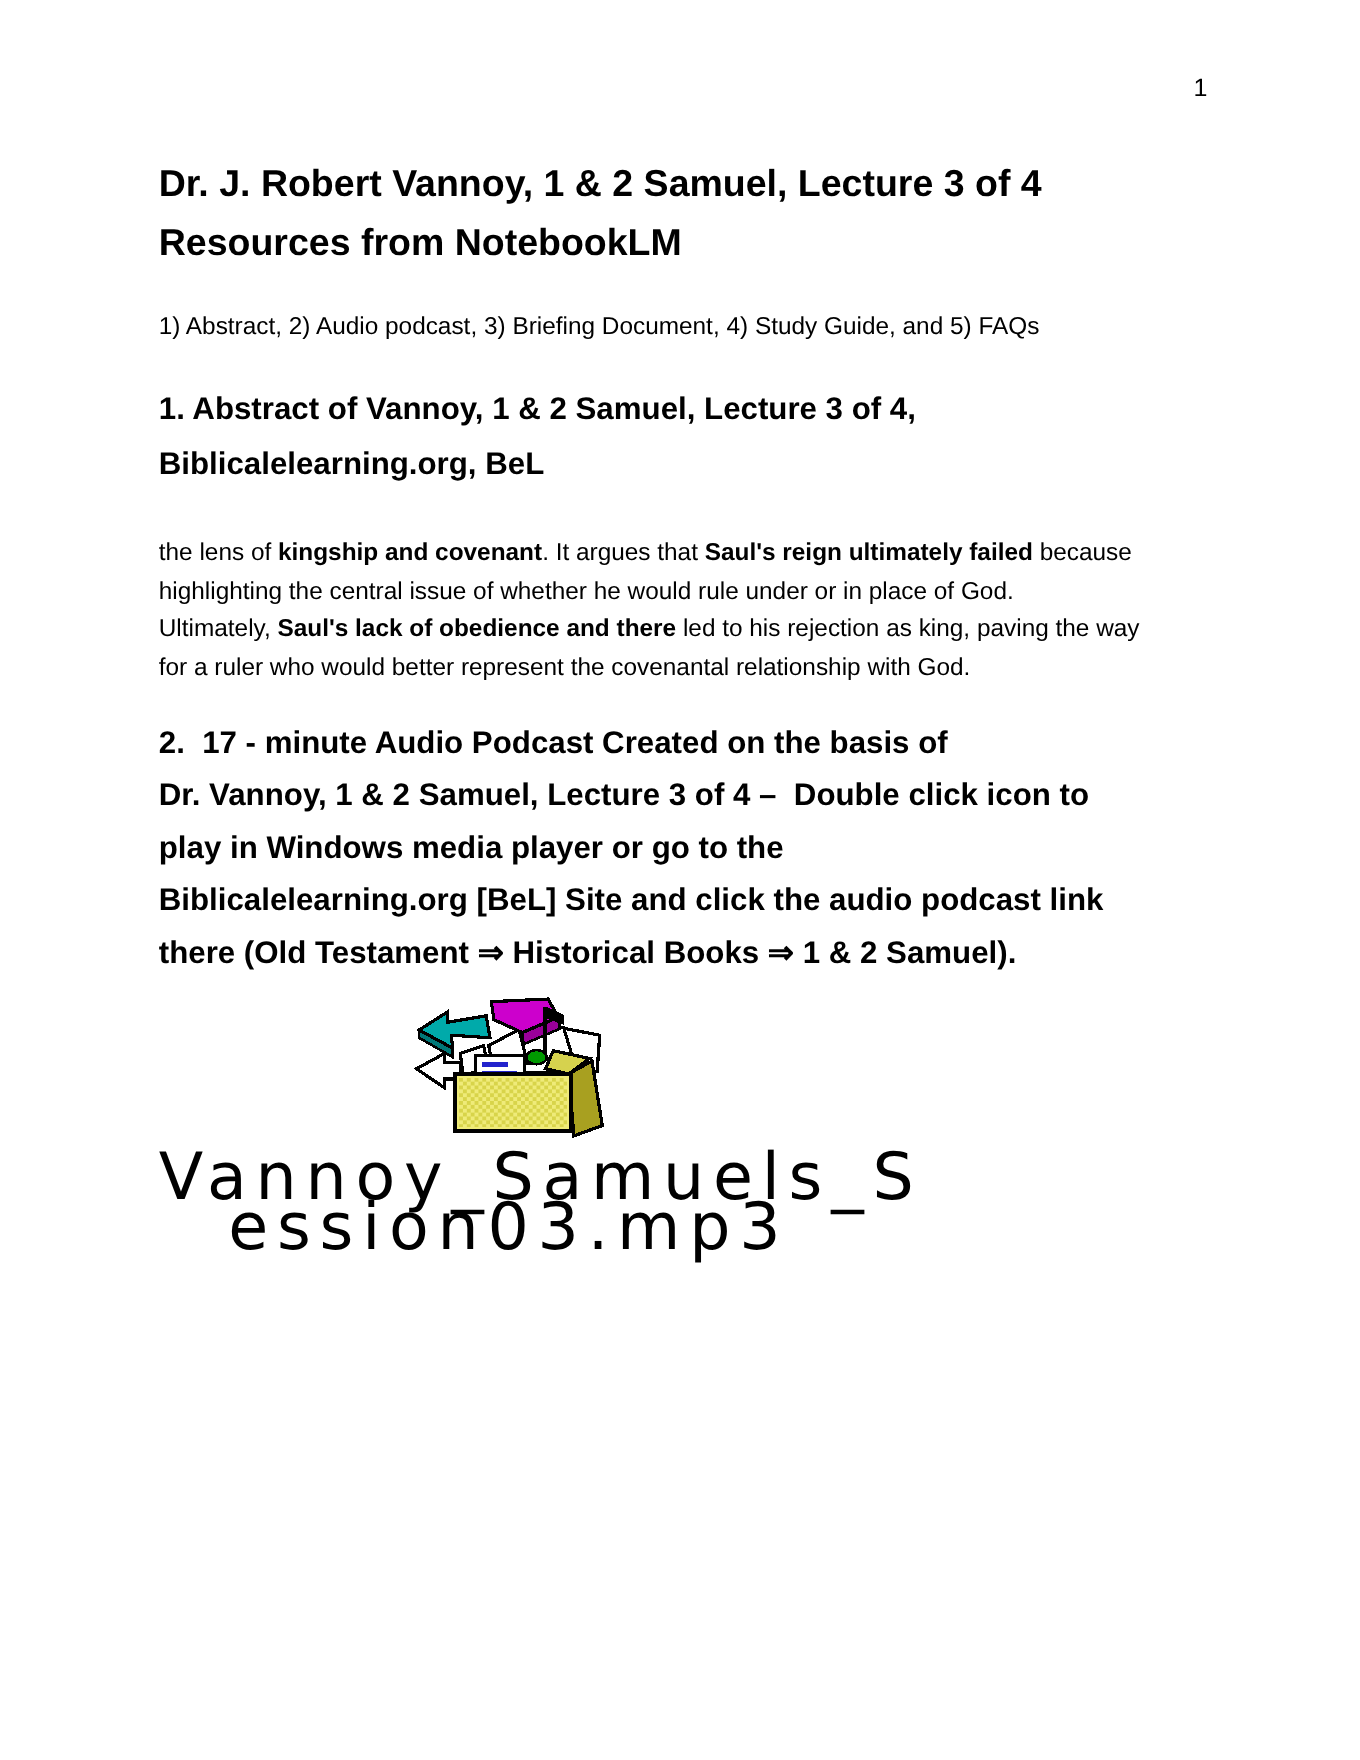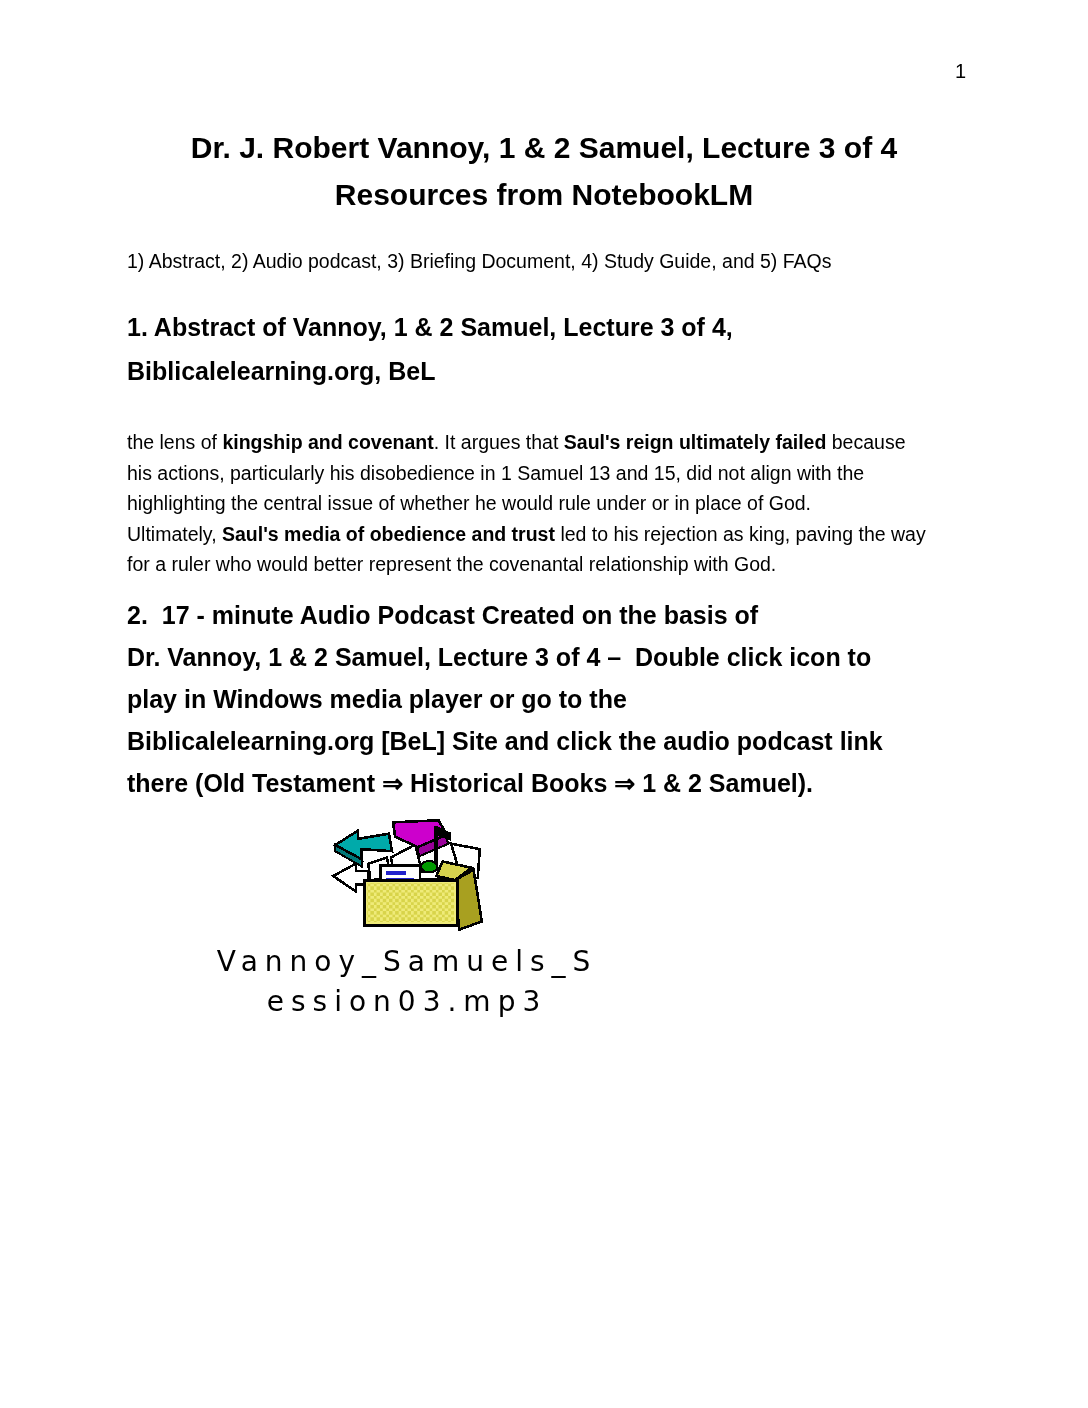--- a/index.html
+++ b/index.html
@@ -15,50 +15,50 @@
   .page-number{
     position:absolute;top:60px;right:122px;
     font-size:20px;
     font-family:"Liberation Sans",sans-serif;
   }
   .content{padding:0 127px 0 127px;}
   .line{white-space:pre;}
   .doc-title{
     margin-top:124px;
     font-size:30px;font-weight:bold;
-    text-align:center;
+    text-align:left;
     line-height:47px;
   }
   .subtitle{
     margin-top:30px;
     font-size:19.5px;
     line-height:26px;
   }
   .section-heading{
     font-size:25px;font-weight:bold;
     line-height:44px;
   }
   .heading-1{margin-top:31px;}
   .abstract{
     margin-top:34px;
     font-size:19.5px;
     line-height:30.6px;
   }
-  .heading-2{margin-top:14px;line-height:42px;}
+  .heading-2{margin-top:24px;line-height:42px;}
   .figure{
     margin-top:14px;
     width:560px;
     text-align:center;
   }
   .icon-wrap{display:inline-block;line-height:0;}
   .icon-wrap svg{width:160px;height:116px;}
   .filename{
     margin-top:4px;
     font-family:"DejaVu Sans",sans-serif;
-    font-size:28px;
+    font-size:52px;
     line-height:40px;
     letter-spacing:7px;
     color:#000;
   }
 </style>
 </head>
 <body>
 
 <div class="page">
 
@@ -73,23 +73,22 @@
 
     <div class="subtitle">1) Abstract, 2) Audio podcast, 3) Briefing Document, 4) Study Guide, and 5) FAQs</div>
 
     <div class="section-heading heading-1">
         <div class="line">1. Abstract of Vannoy, 1 &amp; 2 Samuel, Lecture 3 of 4,</div>
         <div class="line">Biblicalelearning.org, BeL</div>
       </div>
 
     <div class="abstract">
         <div class="line"><span>the lens of </span><b>kingship and covenant</b><span>. It argues that </span><b>Saul's reign ultimately failed</b><span> because</span></div>
-        <div class="line"><span>his actions, particularly his disobedience in 1 Samuel 13 and 15, did not align with the</span></div>
         <div class="line"><span>highlighting the central issue of whether he would rule under or in place of God.</span></div>
-        <div class="line"><span>Ultimately, </span><b>Saul's media of obedience and trust</b><span> led to his rejection as king, paving the way</span></div>
+        <div class="line"><span>Ultimately, </span><b>Saul's lack of obedience and there</b><span> led to his rejection as king, paving the way</span></div>
         <div class="line"><span>for a ruler who would better represent the covenantal relationship with God.</span></div>
       </div>
 
     <div class="section-heading heading-2">
         <div class="line">2.  17 - minute Audio Podcast Created on the basis of</div>
         <div class="line">Dr. Vannoy, 1 &amp; 2 Samuel, Lecture 3 of 4 –  Double click icon to</div>
         <div class="line">play in Windows media player or go to the</div>
         <div class="line">Biblicalelearning.org [BeL] Site and click the audio podcast link</div>
         <div class="line">there (Old Testament ⇒ Historical Books ⇒ 1 &amp; 2 Samuel).</div>
       </div>

